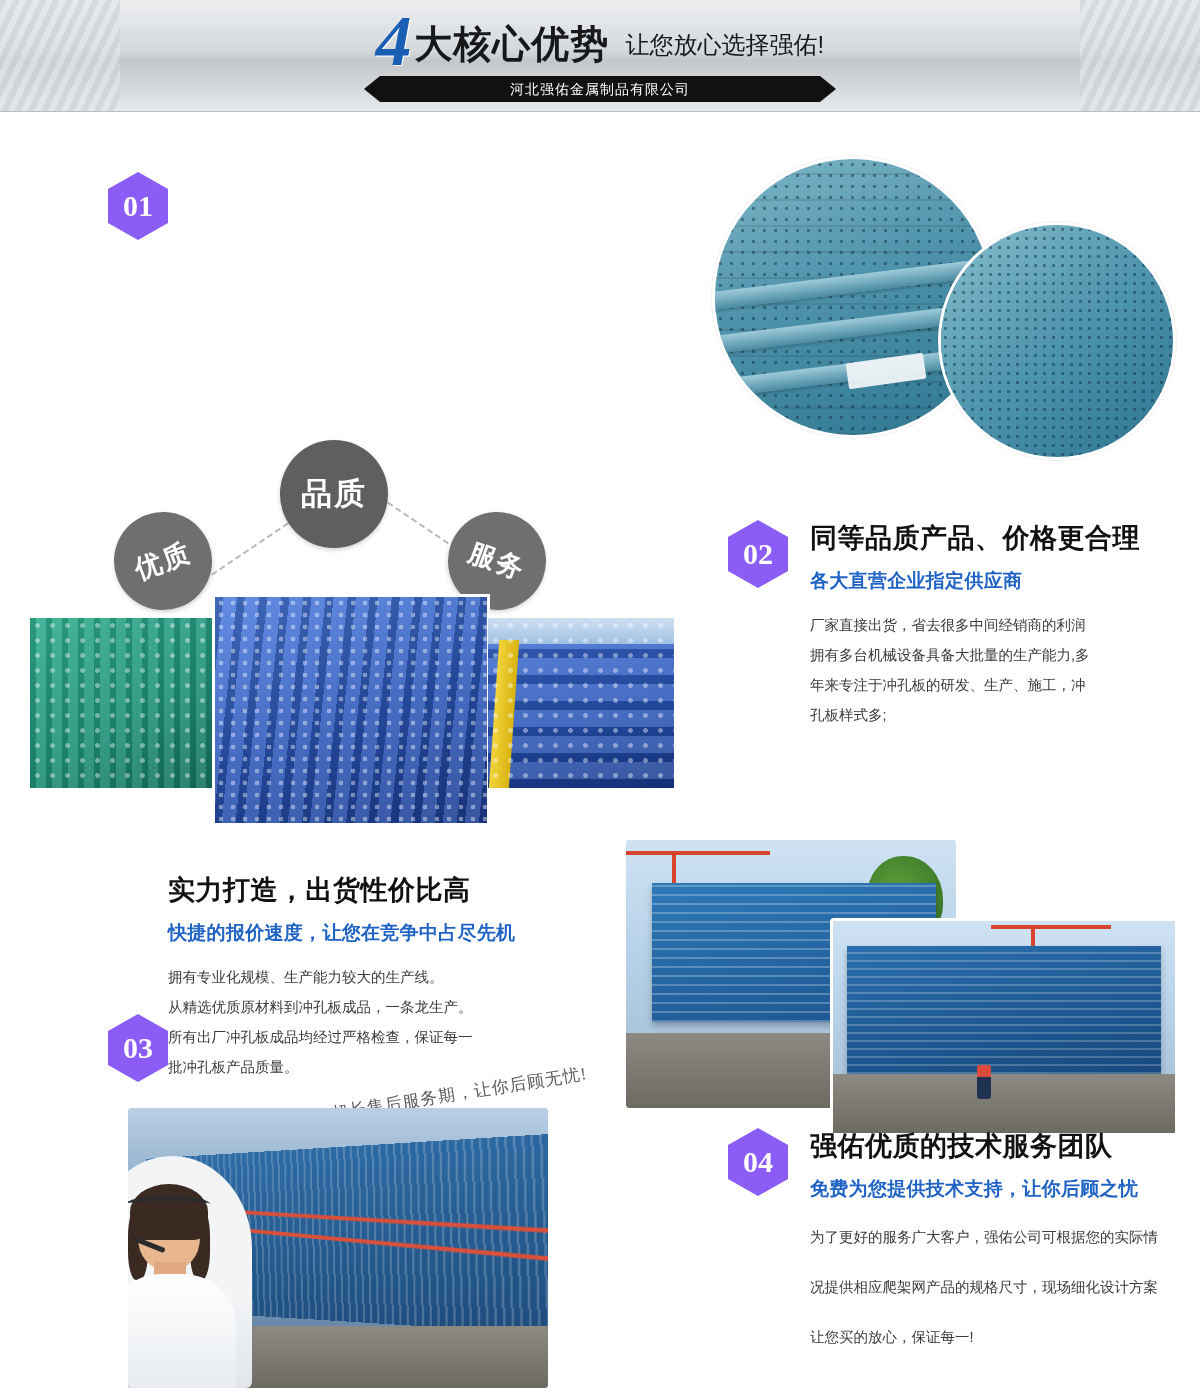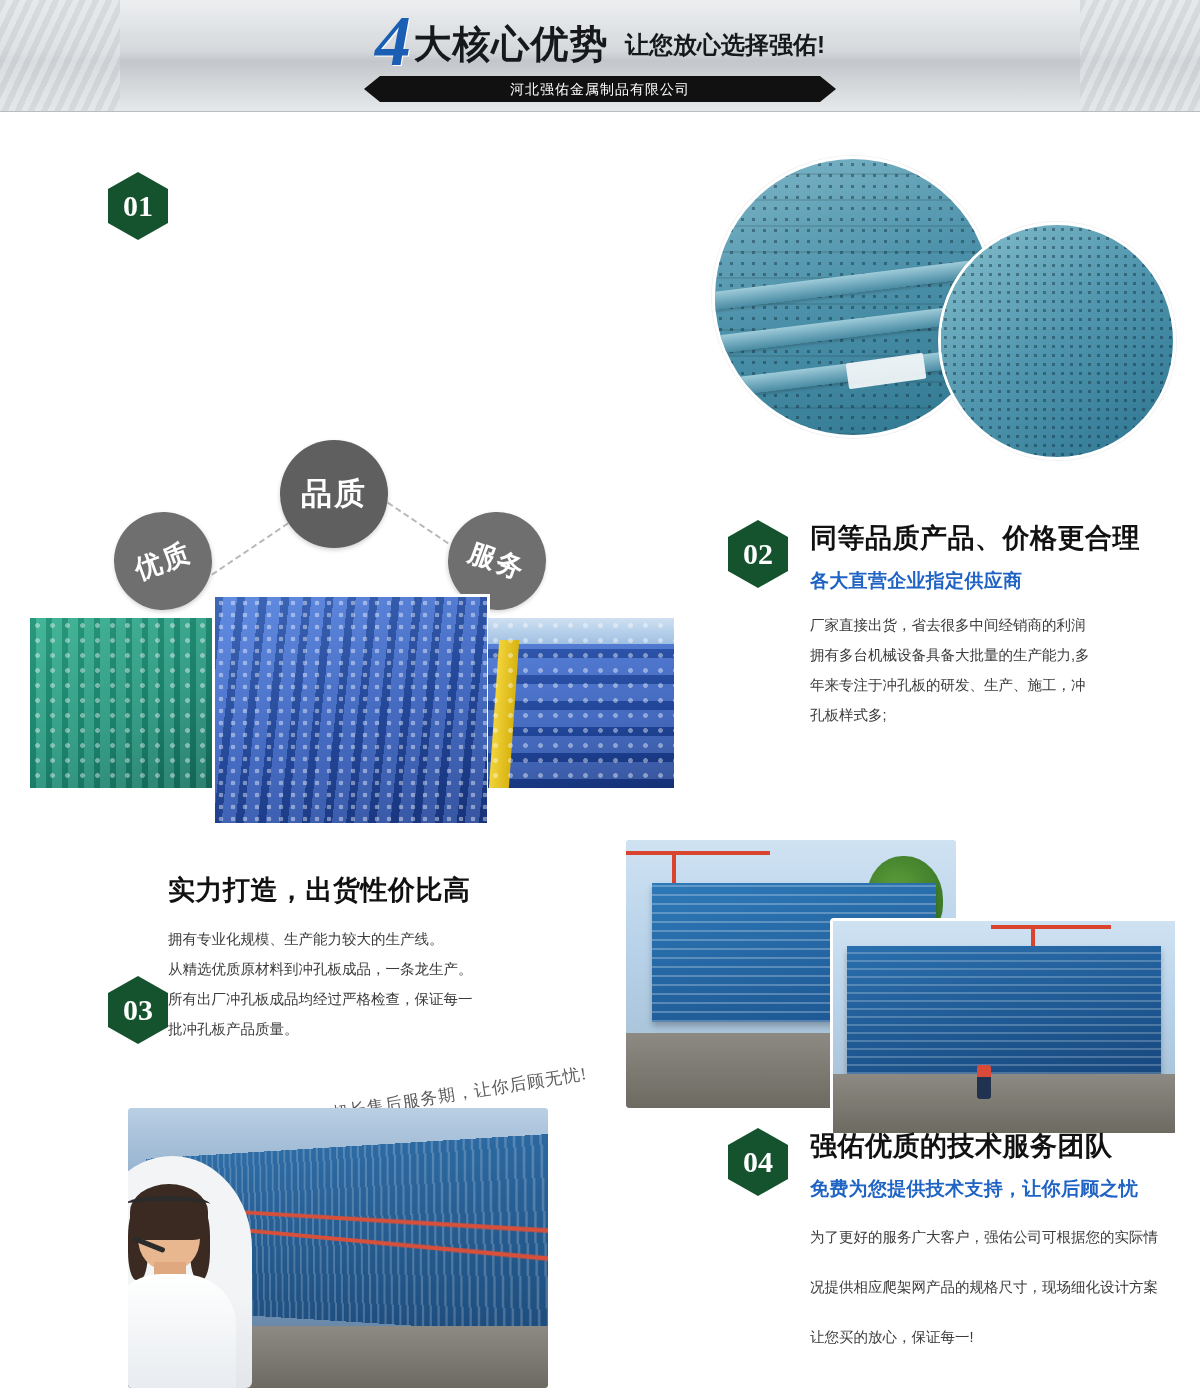--- a/index.html
+++ b/index.html
@@ -46,21 +46,21 @@
     display: inline-block;
     font-size: 38px;
     font-weight: bold;
     color: #16181a;
     letter-spacing: 1px;
     vertical-align: 2px;
   }
   .h-sub {
     display: inline-block;
     font-size: 24px;
-    font-weight: bold;
+    font-weight: normal;
     color: #16181a;
     margin-left: 12px;
     vertical-align: 6px;
   }
   .company-bar {
     position: absolute;
     left: 50%; transform: translateX(-50%);
     top: 76px;
     width: 440px; height: 26px;
     background: #111;
@@ -81,21 +81,21 @@
     content:"";
     position:absolute; left:-16px; top:0;
     border-top:13px solid transparent;
     border-bottom:13px solid transparent;
     border-right:16px solid #111;
   }
 
   
   .hex {
     width: 60px; height: 68px;
-    background: #14532d;
+    background: #8b5cf6;
     clip-path: polygon(50% 0%, 100% 25%, 100% 75%, 50% 100%, 0% 75%, 0% 25%);
     color: #fff;
     font-size: 30px;
     font-weight: bold;
     font-family: "Liberation Serif", serif;
     display: flex; align-items: center; justify-content: center;
   }
   .sec { position: absolute; }
   .title-main {
     font-size: 27px; font-weight: bold; color: #111;
@@ -395,20 +395,21 @@
       </div>
     </div>
   </div>
 </div>
 
 <div class="sec" id="sec03">
   <div class="row">
     <div class="hex">03</div>
     <div class="txt">
       <div class="title-main">实力打造，出货性价比高</div>
+      <div class="title-sub">快捷的报价速度，让您在竞争中占尽先机</div>
       <div class="body-text">
         <div>拥有专业化规模、生产能力较大的生产线。</div>
         <div>从精选优质原材料到冲孔板成品，一条龙生产。</div>
         <div>所有出厂冲孔板成品均经过严格检查，保证每一</div>
         <div>批冲孔板产品质量。</div>
       </div>
     </div>
   </div>
 </div>
 

